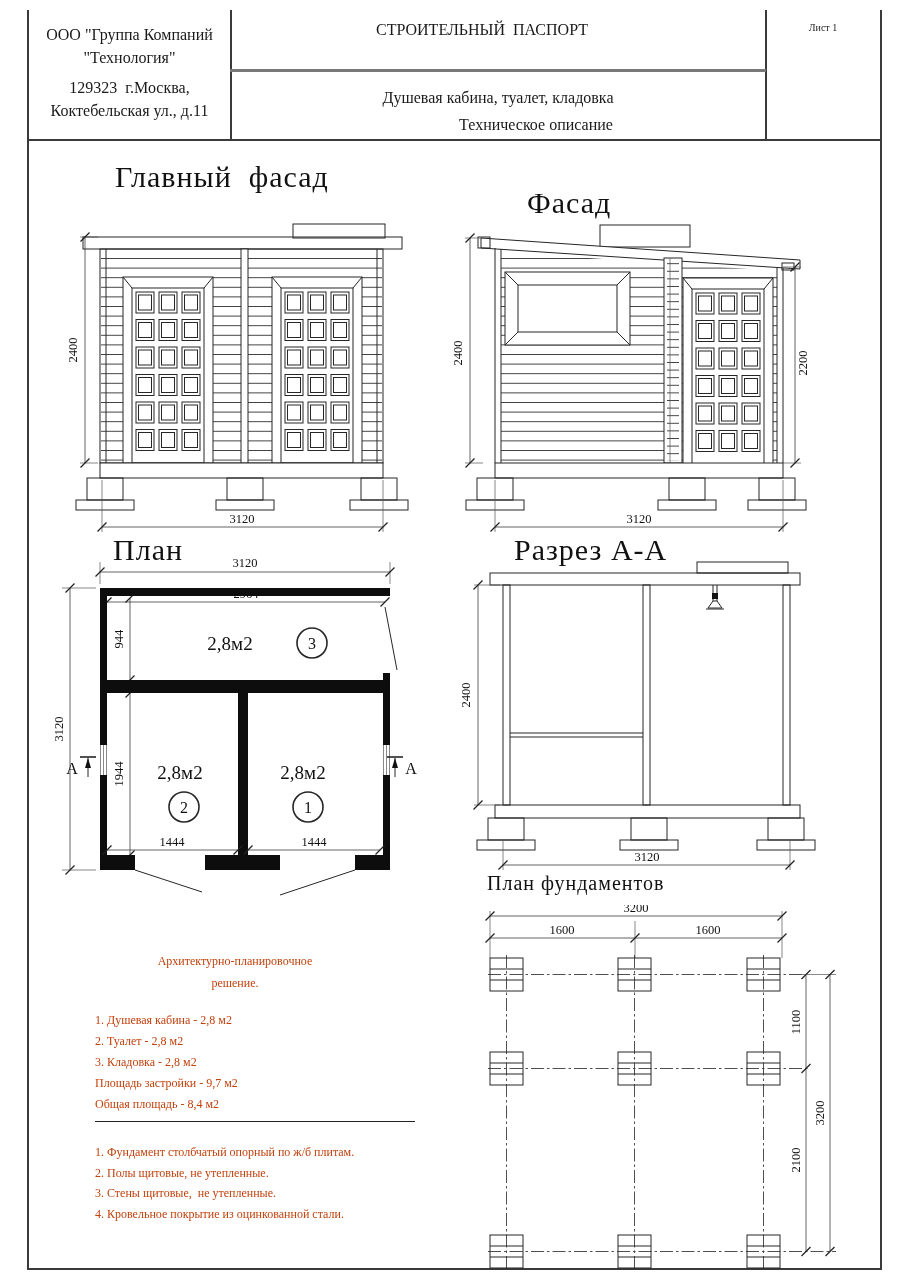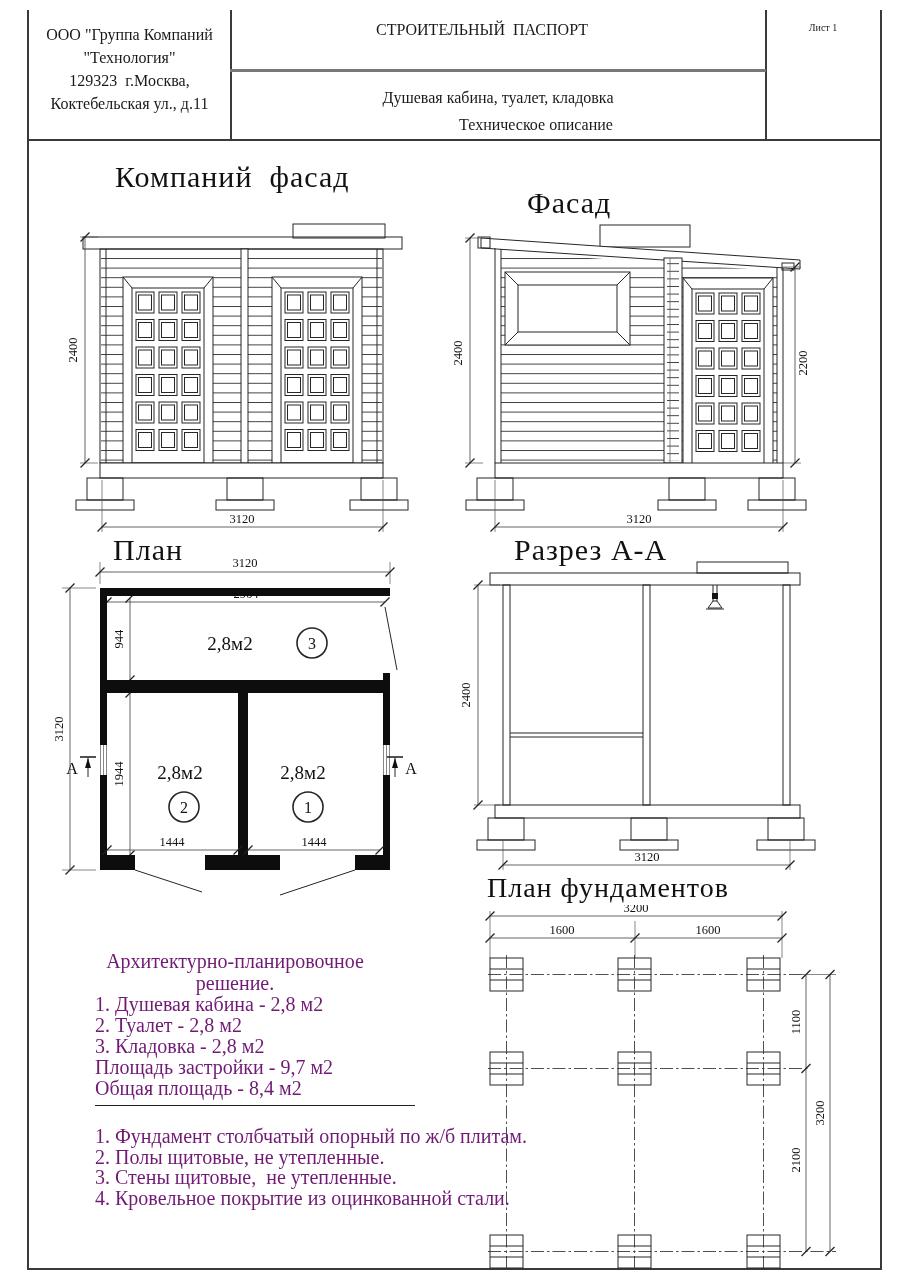--- a/index.html
+++ b/index.html
@@ -16,21 +16,21 @@
   .wfill{fill:#ffffff;stroke:#262626;stroke-width:1;}
   .blk{fill:#0d0d0d;stroke:none;}
   .dim{stroke:#3c3c3c;stroke-width:0.8;fill:none;}
   .dd{stroke:#3c3c3c;stroke-width:0.9;fill:none;stroke-dasharray:13 3 2.5 3;}
   .thin{stroke:#555;stroke-width:0.7;fill:none;}
   text.dimt{font-family:"Liberation Serif",serif;font-size:12.5px;fill:#111;}
   text.room{font-family:"Liberation Serif",serif;font-size:19px;fill:#111;}
   text.circn{font-family:"Liberation Serif",serif;font-size:16px;fill:#111;}
   text.sect{font-family:"Liberation Serif",serif;font-size:16px;fill:#111;}
   .hdr-txt{position:absolute;font-size:16px;line-height:23px;}
-  .desc{position:absolute;font-size:20px;color:#701a75;}
+  .desc{position:absolute;font-size:12px;color:#c2410c;}
   .desc-line{line-height:21px;}
   .note-line{line-height:20.5px;}
 </style>
 </head>
 <body>
 
 <div class="page">
 
   <svg width="0" height="0" style="position:absolute">
     <defs>
@@ -87,33 +87,33 @@
   <div class="vline" style="left:880px;top:10px;width:2px;height:1260px;"></div>
   <div class="hline" style="left:27px;top:1268px;width:855px;height:2px;"></div>
   <div class="vline" style="left:230px;top:10px;width:1.5px;height:130px;"></div>
   <div class="vline" style="left:765px;top:10px;width:1.5px;height:130px;"></div>
   <div class="hline" style="left:27px;top:139px;width:855px;height:1.6px;"></div>
   <div class="hline" style="left:230px;top:69px;width:536px;height:2.6px;background:#787878;"></div>
 
   <div class="hdr-txt ctr" style="left:32px;top:23px;width:195px;">
     <div class="pre">ООО "Группа Компаний</div>
     <div class="pre">"Технология"</div>
-    <div class="pre" style="">129323  г.Москва,</div>
+    <div class="pre" style="margin-top:7px;">129323  г.Москва,</div>
     <div class="pre">Коктебельская ул., д.11</div>
   </div>
   <div class="hdr-txt ctr pre" style="left:232px;top:18px;width:500px;">СТРОИТЕЛЬНЫЙ  ПАСПОРТ</div>
   <div class="hdr-txt ctr" style="left:232px;top:86px;width:532px;">Душевая кабина, туалет, кладовка</div>
   <div class="hdr-txt ctr" style="left:232px;top:113px;width:608px;">Техническое описание</div>
   <div class="hdr-txt ctr" style="left:767px;top:16px;width:112px;font-size:10px;">Лист 1</div>
 
-  <div class="dtitle pre" style="left:115px;top:160px;">Компаний  фасад</div>
+  <div class="dtitle pre" style="left:115px;top:160px;">Главный  фасад</div>
   <div class="dtitle" style="left:527px;top:186px;">Фасад</div>
   <div class="dtitle" style="left:113px;top:533px;">План</div>
   <div class="dtitle" style="left:514px;top:533px;">Разрез А-А</div>
-  <div class="dtitle" style="left:487px;top:872px;font-size:28px;">План фундаментов</div>
+  <div class="dtitle" style="left:487px;top:872px;font-size:20px;">План фундаментов</div>
 
   <svg class="abs" style="left:40px;top:210px;" width="420" height="335" viewBox="0 0 420 335">
     <g>
       <rect x="253" y="14" width="92" height="14" class="ln"></rect>
       <rect x="43" y="27" width="319" height="12" class="ln"></rect>
       <rect x="60" y="39" width="283" height="214" class="ln"></rect>
       <rect x="61" y="48" width="281" height="205" fill="url(#siding)" stroke="none"></rect>
       <line x1="66" y1="39" x2="66" y2="253" class="ln"></line>
       <line x1="337" y1="39" x2="337" y2="253" class="ln"></line>
       <rect x="201" y="39" width="7" height="214" class="wfill"></rect>
@@ -378,21 +378,21 @@
         <use href="#tick" x="380" y="346.5"></use>
       <text class="dimt" transform="translate(374,208) rotate(-90)" text-anchor="middle">3200</text>
     </g>
   </svg>
 
   <div class="desc" style="left:60px;top:950px;width:400px;">
     <div class="ctr" style="margin-left:35px;width:280px;line-height:22px;">
       <div>Архитектурно-планировочное</div>
       <div>решение.</div>
     </div>
-    <div style="margin-left:35px;">
+    <div style="margin-left:35px;margin-top:16px;">
       <div class="desc-line pre">1. Душевая кабина - 2,8 м2</div>
       <div class="desc-line pre">2. Туалет - 2,8 м2</div>
       <div class="desc-line pre">3. Кладовка - 2,8 м2</div>
       <div class="desc-line pre">Площадь застройки - 9,7 м2</div>
       <div class="desc-line pre">Общая площадь - 8,4 м2</div>
     </div>
     <div style="margin-left:35px;margin-top:6px;width:320px;border-top:1.6px solid #222;"></div>
     <div style="margin-left:35px;margin-top:20px;">
       <div class="note-line pre">1. Фундамент столбчатый опорный по ж/б плитам.</div>
       <div class="note-line pre">2. Полы щитовые, не утепленные.</div>

